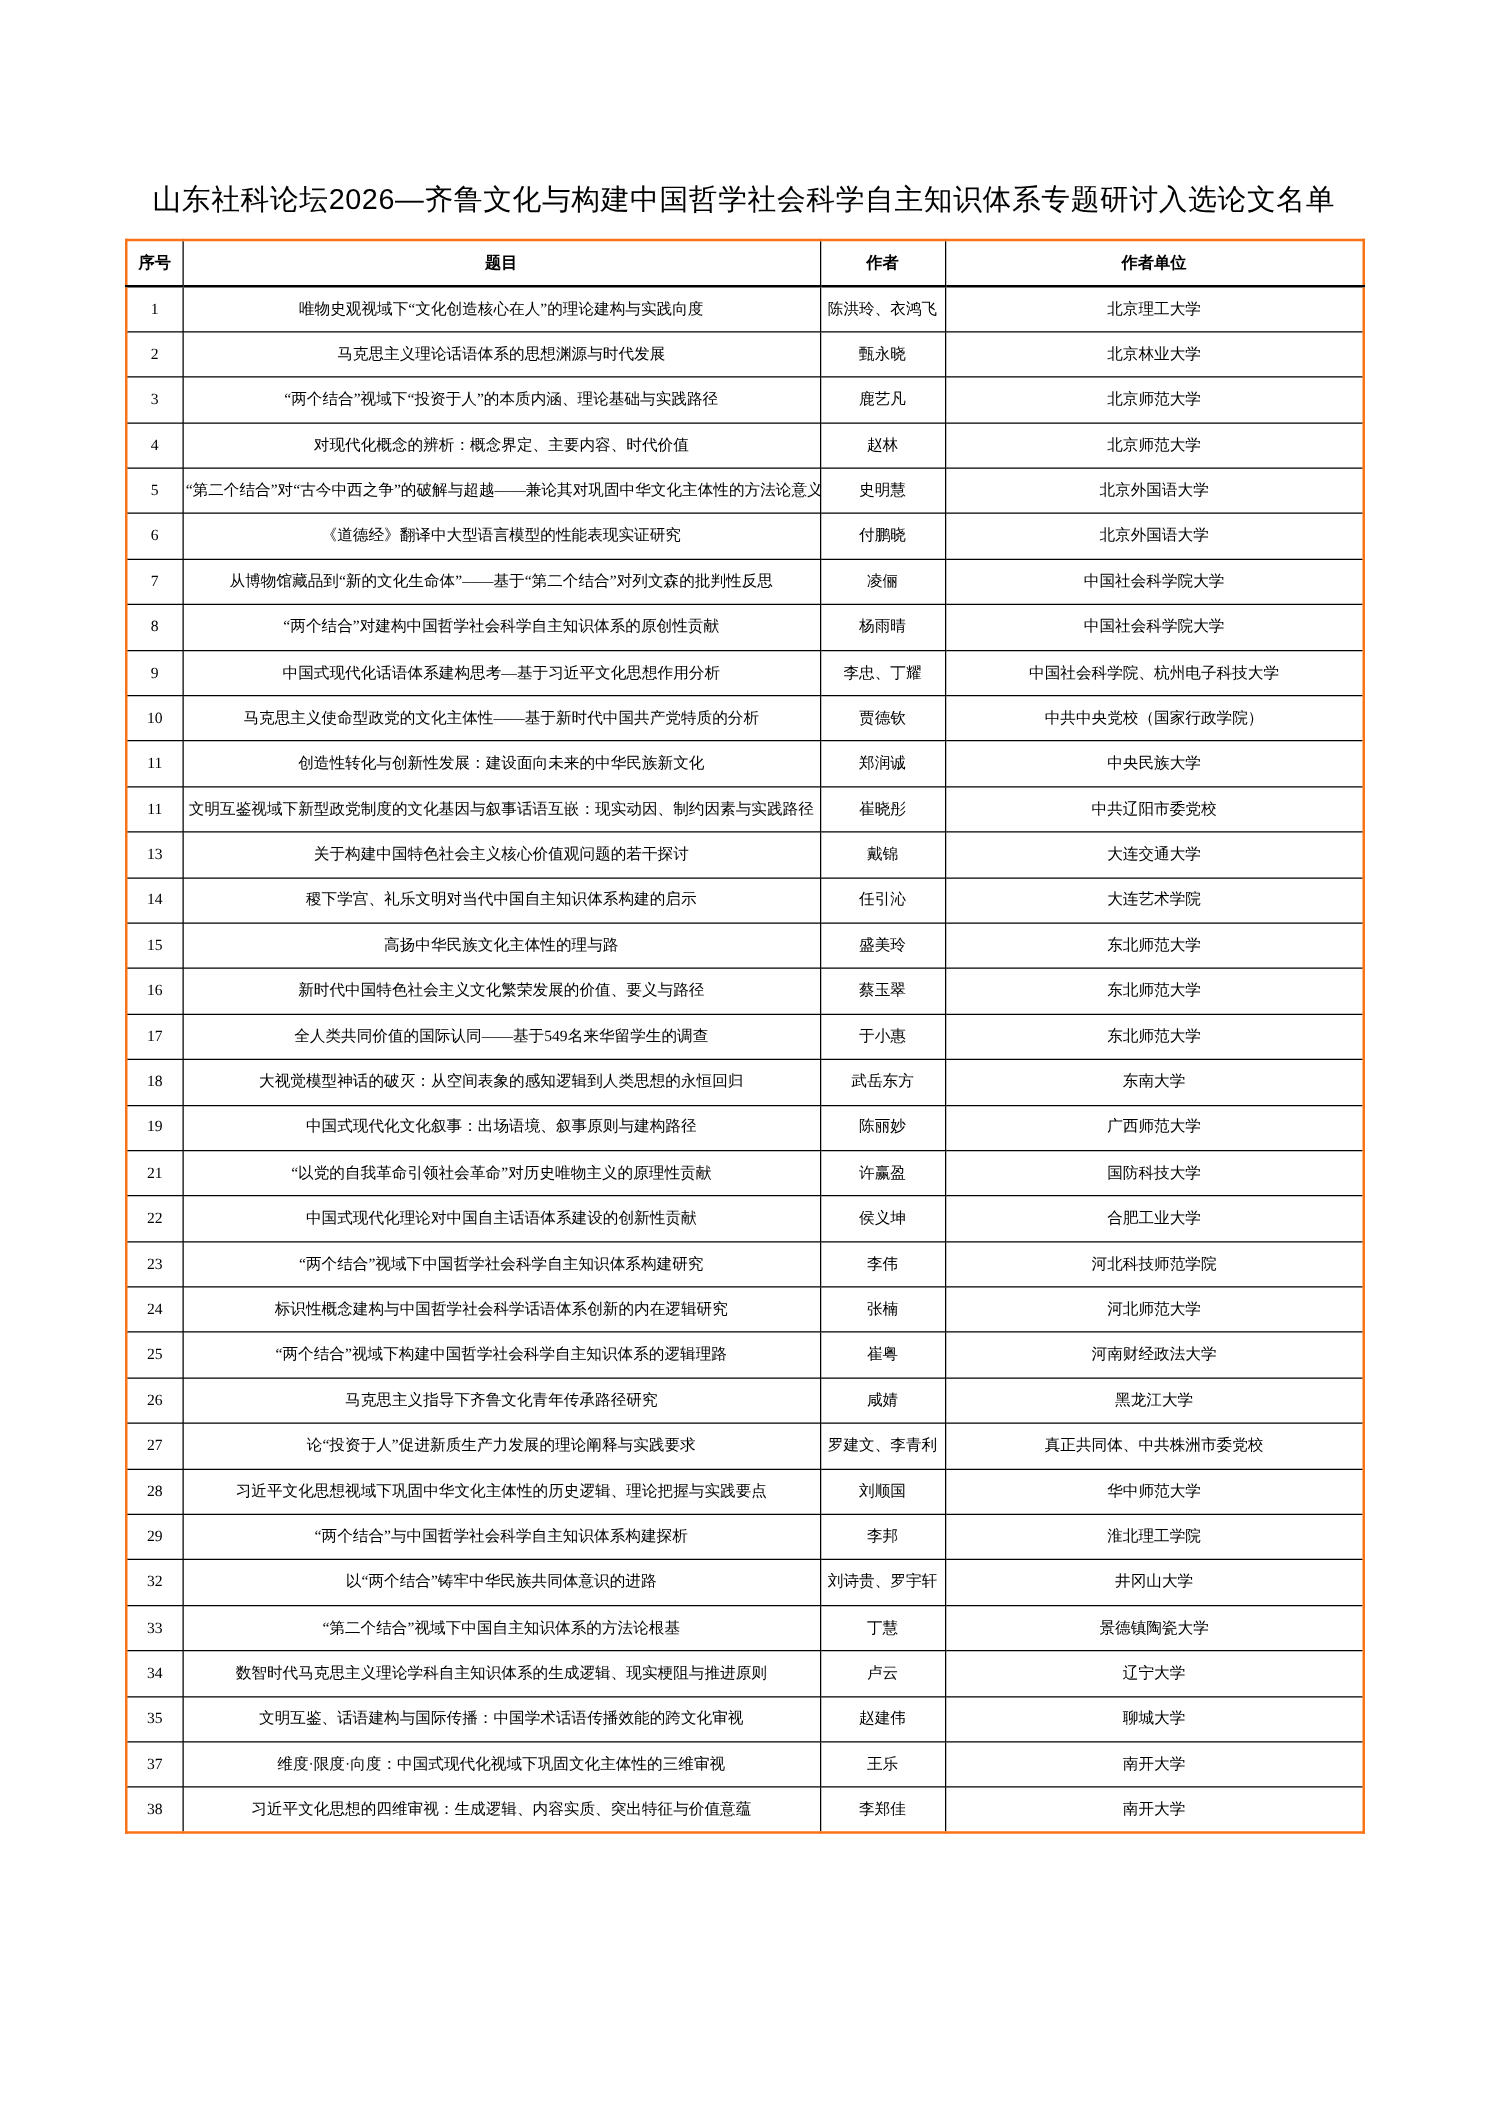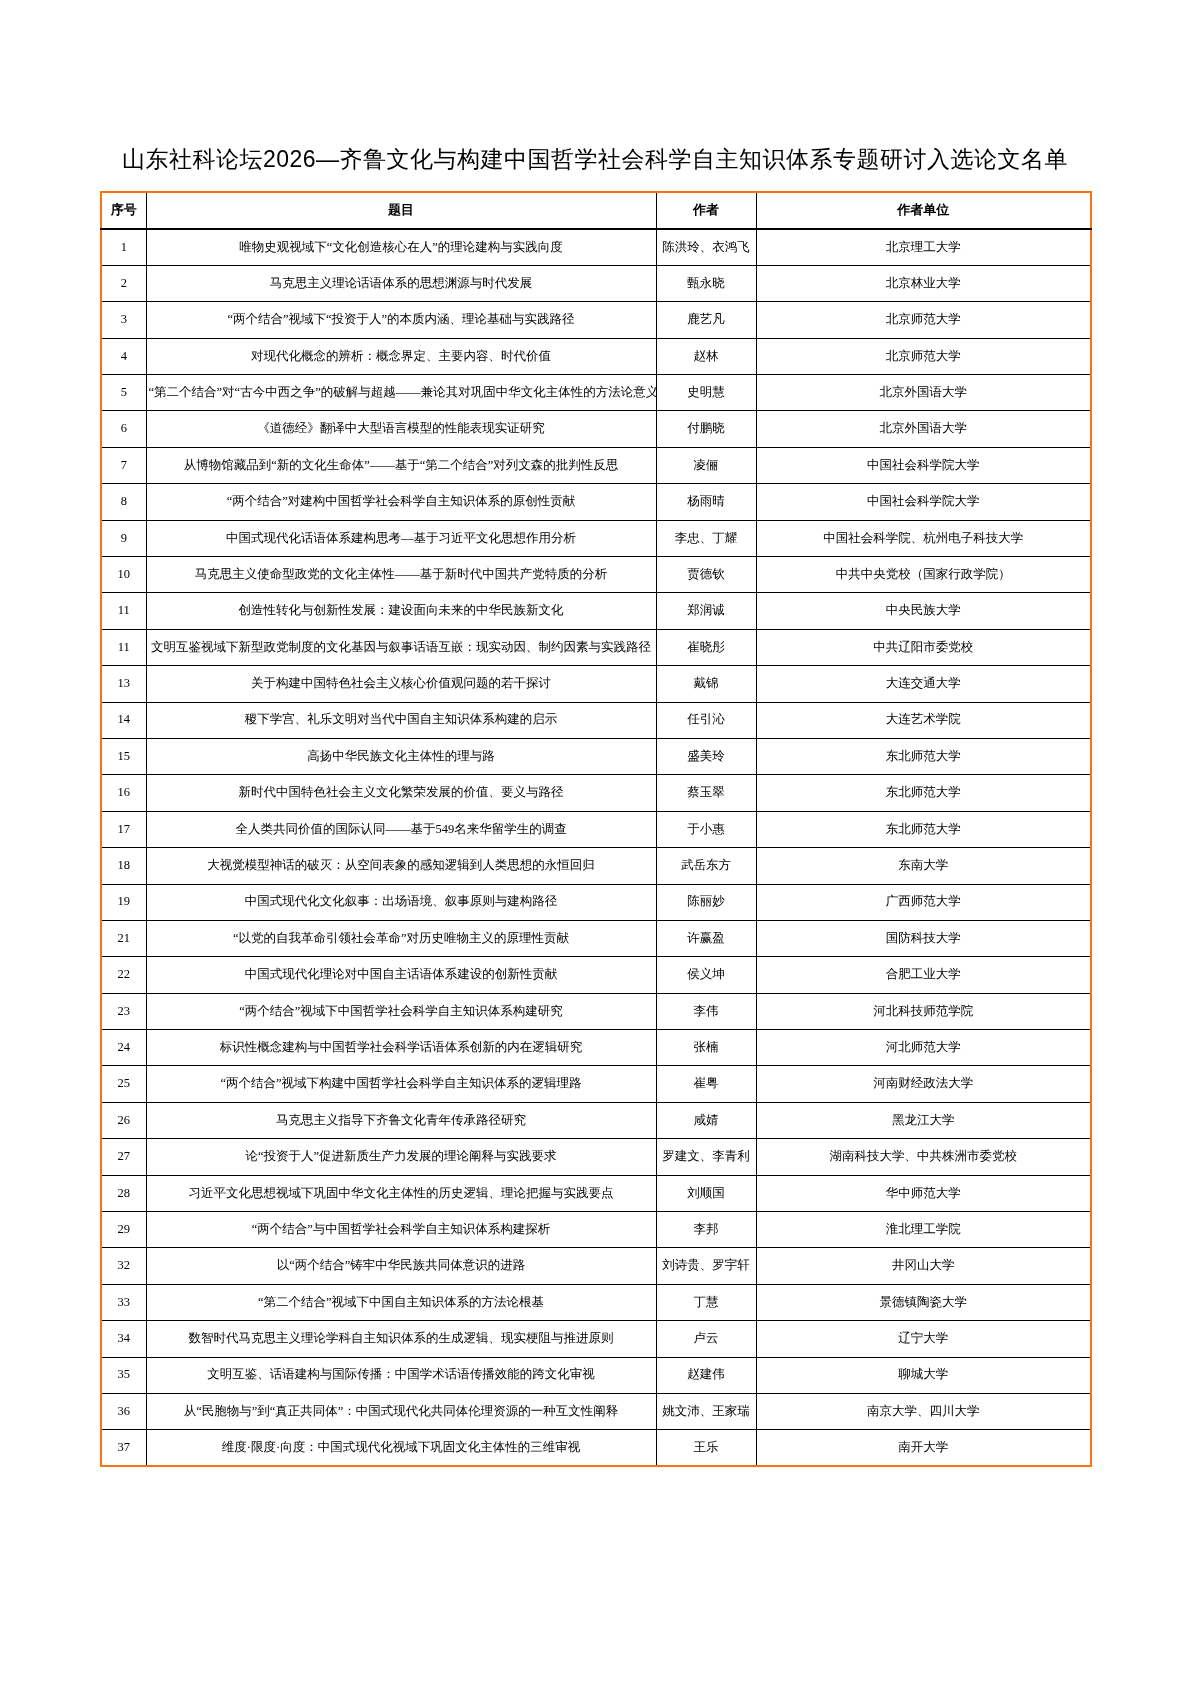--- a/index.html
+++ b/index.html
@@ -224,21 +224,21 @@
         <tr>
           <td>26</td>
           <td>马克思主义指导下齐鲁文化青年传承路径研究</td>
           <td>咸婧</td>
           <td>黑龙江大学</td>
         </tr>
         <tr>
           <td>27</td>
           <td>论“投资于人”促进新质生产力发展的理论阐释与实践要求</td>
           <td>罗建文、李青利</td>
-          <td>湖南科技大学、中共株洲市委党校</td>
+          <td>真正共同体、中共株洲市委党校</td>
         </tr>
         <tr>
           <td>28</td>
           <td>习近平文化思想视域下巩固中华文化主体性的历史逻辑、理论把握与实践要点</td>
           <td>刘顺国</td>
           <td>华中师范大学</td>
         </tr>
         <tr>
           <td>29</td>
           <td>“两个结合”与中国哲学社会科学自主知识体系构建探析</td>
@@ -263,26 +263,26 @@
           <td>卢云</td>
           <td>辽宁大学</td>
         </tr>
         <tr>
           <td>35</td>
           <td>文明互鉴、话语建构与国际传播：中国学术话语传播效能的跨文化审视</td>
           <td>赵建伟</td>
           <td>聊城大学</td>
         </tr>
         <tr>
-          <td>36</td>
-          <td>从“民胞物与”到“真正共同体”：中国式现代化共同体伦理资源的一种互文性阐释</td>
-          <td>姚文沛、王家瑞</td>
-          <td>南京大学、四川大学</td>
-        </tr>
-        <tr>
           <td>37</td>
           <td>维度·限度·向度：中国式现代化视域下巩固文化主体性的三维审视</td>
           <td>王乐</td>
+          <td>南开大学</td>
+        </tr>
+        <tr>
+          <td>38</td>
+          <td>习近平文化思想的四维审视：生成逻辑、内容实质、突出特征与价值意蕴</td>
+          <td>李郑佳</td>
           <td>南开大学</td>
         </tr>
       </tbody>
   </table>
 </div>
 
 </body></html>

